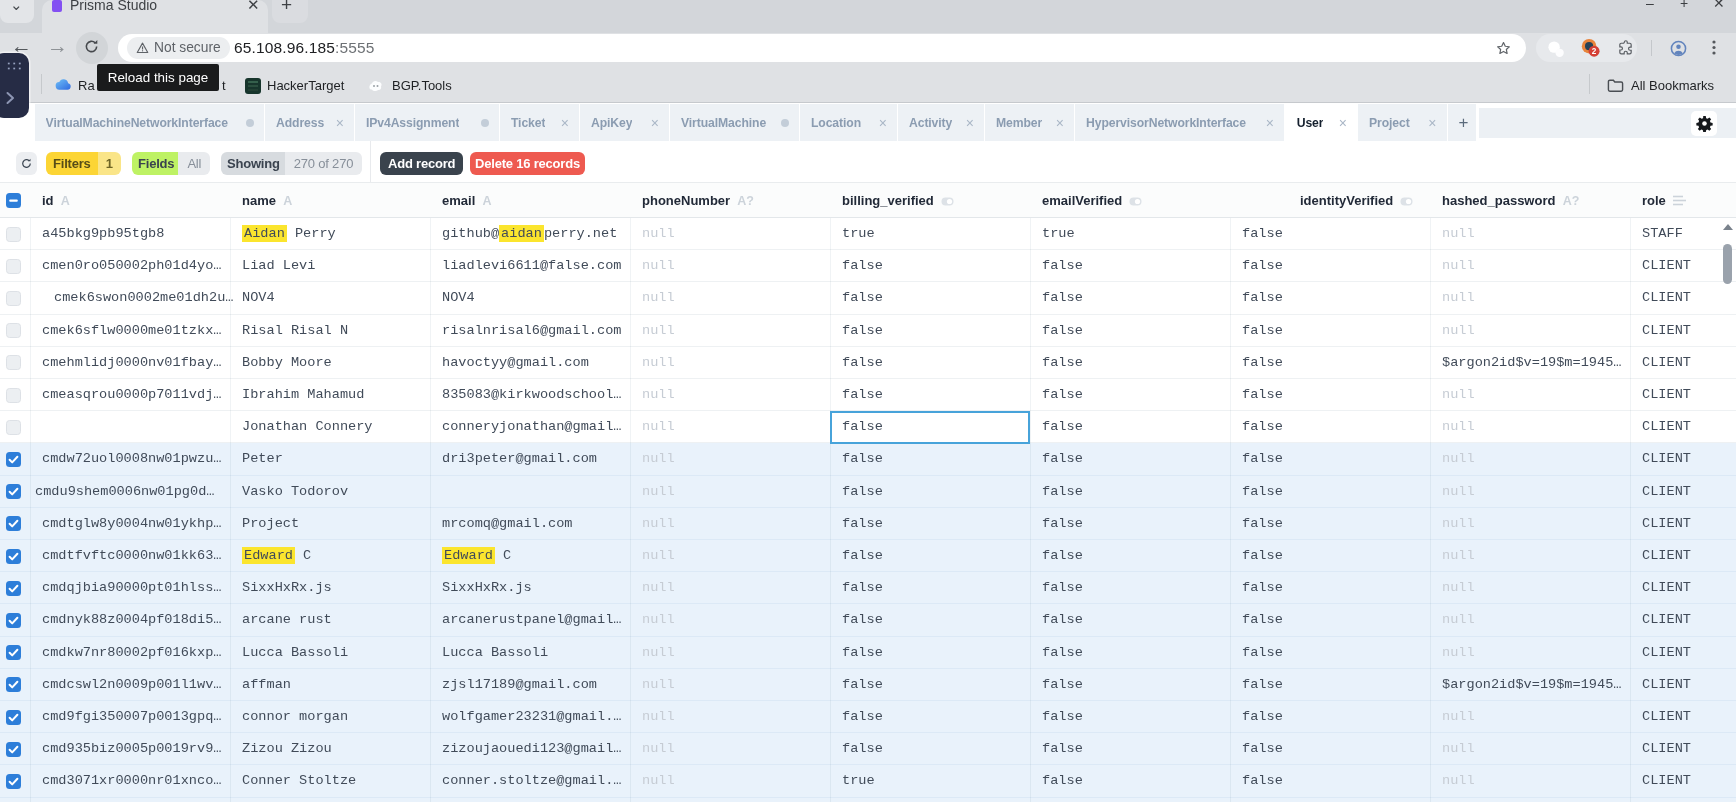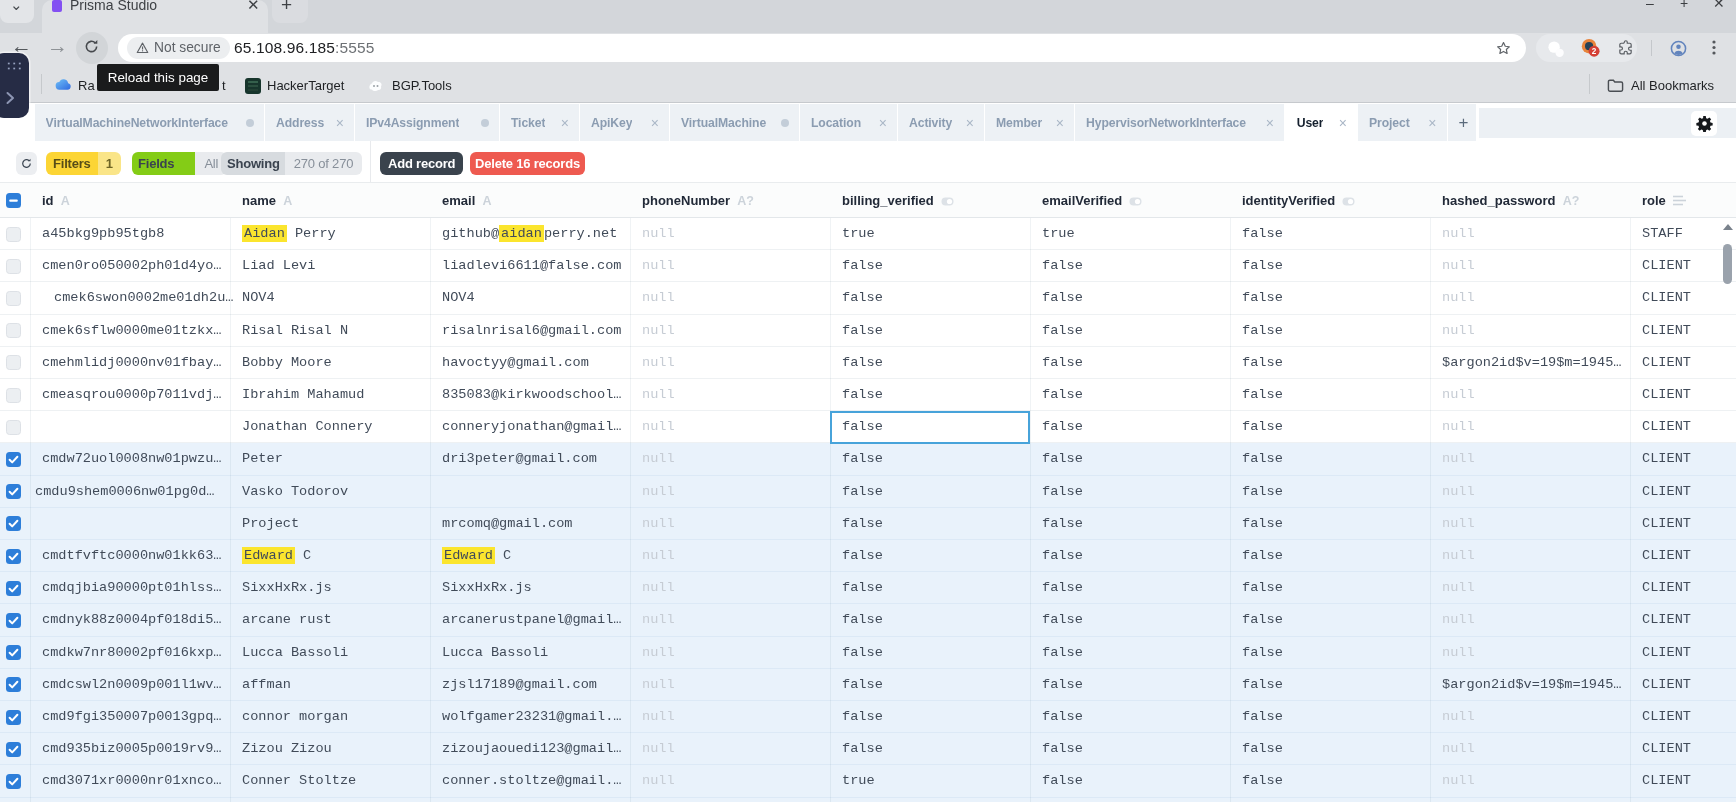--- a/index.html
+++ b/index.html
@@ -218,21 +218,21 @@
           <path d="M10.2 1.5h3.6l.5 3a8 8 0 0 1 2.1.9l2.5-1.8 2.5 2.5-1.8 2.5c.4.7.7 1.4.9 2.1l3 .5v3.6l-3 .5a8 8 0 0 1-.9 2.1l1.8 2.5-2.5 2.5-2.5-1.8a8 8 0 0 1-2.1.9l-.5 3h-3.6l-.5-3a8 8 0 0 1-2.1-.9l-2.5 1.8-2.5-2.5 1.8-2.5a8 8 0 0 1-.9-2.1l-3-.5v-3.6l3-.5c.2-.7.5-1.4.9-2.1L2.9 6.1l2.5-2.5 2.5 1.8c.7-.4 1.4-.7 2.1-.9l.2-3z"></path>
           <circle cx="12" cy="12" r="3.2" fill="#fff"></circle>
         </svg></div>
 </div>
 <div id="ptoolbar">
       <div class="tbtn" style="left:16px;width:21px;text-align:center;background:#eceef1;color:#3c4654"><svg width="11" height="11" viewBox="0 0 16 16" style="margin-top:6px">
           <path d="M13.5 8a5.5 5.5 0 1 1-1.6-3.9" stroke="#3d4753" stroke-width="1.8" fill="none"></path>
           <path d="M13.8 1.2v3.4h-3.4z" fill="#3d4753"></path>
         </svg></div>
       <div class="tbtn" style="left:46px"><span style="background:#fcd535;color:#574d18;font-weight:700;padding:0 7px 0 7px;display:inline-block;height:23px;line-height:23px">Filters</span><span style="background:#fae588;color:#6e6424;font-weight:700;padding:0 8px 0 8px;display:inline-block;height:23px;line-height:23px">1</span></div>
-      <div class="tbtn" style="left:132px"><span style="background:#84cc16;color:#3a434f;font-weight:700;padding:0 21px 0 6px;display:inline-block;height:23px;line-height:23px">Fields</span><span style="background:#e9ebee;color:#878f99;font-weight:400;padding:0 9px 0 9px;display:inline-block;height:23px;line-height:23px">All</span></div>
+      <div class="tbtn" style="left:132px"><span style="background:#bef264;color:#3a434f;font-weight:700;padding:0 4px 0 6px;display:inline-block;height:23px;line-height:23px">Fields</span><span style="background:#e9ebee;color:#878f99;font-weight:400;padding:0 9px 0 9px;display:inline-block;height:23px;line-height:23px">All</span></div>
       <div class="tbtn" style="left:221px"><span style="background:#d7dbdf;color:#3a434f;font-weight:700;padding:0 5px 0 6px;display:inline-block;height:23px;line-height:23px">Showing</span><span style="background:#e9ebee;color:#878f99;font-weight:400;padding:0 9px 0 9px;display:inline-block;height:23px;line-height:23px">270 of 270</span></div>
       <div style="position:absolute;left:370px;top:0;width:1px;height:41px;background:#e8eaed"></div>
       <div class="tbtn" style="left:380px;background:#3a434d;color:#fff;font-weight:700;padding:0 8px">Add record</div>
       <div class="tbtn" style="left:470px;background:#ee5a50;color:#fff;font-weight:700;padding:0 5px">Delete 16 records</div>
     </div>
 
 <div id="tbody">
       <div class="row" style="top:35.0px;height:32.2px">
         <div class="cb off" style="top:8.6px"></div>
         <span class="c" style="left:42px">a45bkg9pb95tgb8</span>
@@ -340,20 +340,21 @@
         <span class="c" style="left:842px">false</span>
         <span class="c" style="left:1042px">false</span>
         <span class="c" style="left:1242px">false</span>
         <span class="c null" style="left:1442px">null</span>
         <span class="c" style="left:1642px">CLIENT</span>
       </div>
       <div class="row sel" style="top:324.8px;height:32.2px">
         <div class="cb on" style="top:8.6px"><svg width="15" height="15" viewBox="0 0 15 15">
             <path d="M3.6 7.8l2.6 2.6 5.2-5.6" stroke="#fff" stroke-width="2" fill="none" stroke-linecap="round" stroke-linejoin="round"></path>
           </svg></div>
+        <span class="c" style="left:42px">cmdtglw8y0004nw01ykhp…</span>
         <span class="c" style="left:242px">Project</span>
         <span class="c" style="left:442px">mrcomq@gmail.com</span>
         <span class="c null" style="left:642px">null</span>
         <span class="c" style="left:842px">false</span>
         <span class="c" style="left:1042px">false</span>
         <span class="c" style="left:1242px">false</span>
         <span class="c null" style="left:1442px">null</span>
         <span class="c" style="left:1642px">CLIENT</span>
       </div>
       <div class="row sel" style="top:357.0px;height:32.2px">
@@ -485,21 +486,21 @@
       <span class="h" style="left:442px">email&nbsp;&nbsp;<span class="hic">A</span></span>
       <span class="h" style="left:642px">phoneNumber&nbsp;&nbsp;<span class="hic">A?</span></span>
       <span class="h" style="left:842px">billing_verified&nbsp;&nbsp;<svg width="13" height="9" viewBox="0 0 13 9" style="vertical-align:-1px">
           <rect x="0.5" y="0.5" width="12" height="8" rx="4" fill="#dde2e7"></rect>
           <circle cx="8.5" cy="4.5" r="2.6" fill="#fff"></circle>
         </svg></span>
       <span class="h" style="left:1042px">emailVerified&nbsp;&nbsp;<svg width="13" height="9" viewBox="0 0 13 9" style="vertical-align:-1px">
           <rect x="0.5" y="0.5" width="12" height="8" rx="4" fill="#dde2e7"></rect>
           <circle cx="8.5" cy="4.5" r="2.6" fill="#fff"></circle>
         </svg></span>
-      <span class="h" style="left:1242px">identityVerified&nbsp;&nbsp;<svg width="13" height="9" viewBox="0 0 13 9" style="vertical-align:-1px">
+      <span class="h" style="left:1300px">identityVerified&nbsp;&nbsp;<svg width="13" height="9" viewBox="0 0 13 9" style="vertical-align:-1px">
           <rect x="0.5" y="0.5" width="12" height="8" rx="4" fill="#dde2e7"></rect>
           <circle cx="8.5" cy="4.5" r="2.6" fill="#fff"></circle>
         </svg></span>
       <span class="h" style="left:1442px">hashed_password&nbsp;&nbsp;<span class="hic">A?</span></span>
       <span class="h" style="left:1642px">role&nbsp;&nbsp;<svg width="13" height="11" viewBox="0 0 13 11" style="vertical-align:-1px">
           <g stroke="#ccd3da" stroke-width="1.6">
             <line x1="0" y1="1.5" x2="10" y2="1.5"></line>
             <line x1="0" y1="5.5" x2="13" y2="5.5"></line>
             <line x1="0" y1="9.5" x2="10" y2="9.5"></line>
           </g>

